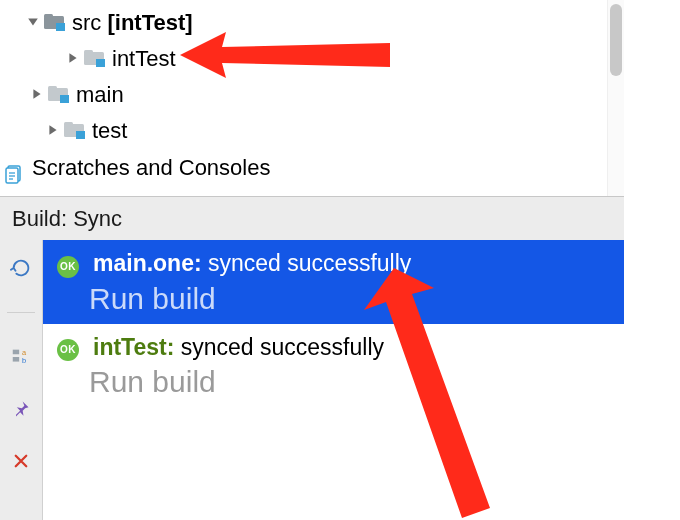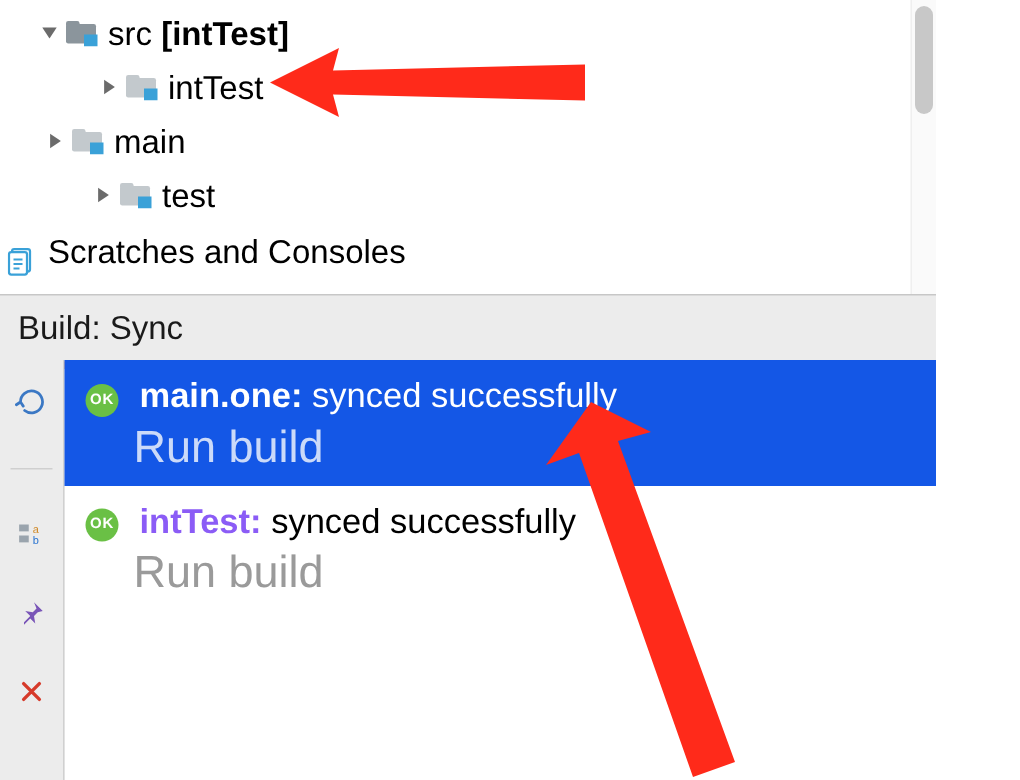--- a/index.html
+++ b/index.html
@@ -26,21 +26,21 @@
   .gutter .gbtn{width:24px;height:24px;display:flex;align-items:center;justify-content:center;}
   .gutter .sep{width:28px;height:1px;background:#cfcfcf;margin:4px 0;}
   .build-list{flex:1 1 auto;position:relative;}
   .build-item{display:flex;flex-direction:column;justify-content:center;padding:10px 14px 8px 14px;}
   .build-item.selected{background:#1457e6;}
   .line1{display:flex;align-items:flex-end;font-size:23px;line-height:1.2;}
   .ok-badge{width:22px;height:22px;border-radius:11px;background:#6ac045;display:flex;align-items:center;justify-content:center;margin-right:14px;flex:0 0 auto;}
   .ok-badge span{font-size:10px;font-weight:700;color:#fff;letter-spacing:0.5px;}
   .selected .title-strong{font-weight:700;color:#fff;}
   .selected .title-rest{color:#fff;}
-  .plain .title-strong{font-weight:700;color:#8b5cf6;}
+  .plain .title-strong{font-weight:700;color:#4d7c0f;}
   .plain .title-rest{color:#000;}
   .line2{font-size:30px;color:#9a9a9a;margin-left:32px;margin-top:4px;}
   .selected .line2{color:#cbdaf9;}
 
   
   .arrow{position:absolute;pointer-events:none;}
 </style>
 </head>
 <body>
 <div id="app">
@@ -90,21 +90,21 @@
     <span class="folder-icon">
       <svg width="22" height="18" viewBox="0 0 22 18">
         <rect x="0" y="3" width="20" height="13" rx="1.5" fill="#c3c9cd"></rect>
         <rect x="0" y="1" width="9" height="4" rx="1.5" fill="#c3c9cd"></rect>
         <rect x="12" y="10" width="9" height="8" fill="#3aa1d8"></rect>
       </svg>
     </span>
     <span class="tree-label">main</span>
   </div>
 
-  <div class="tree-row" style="padding-left:60px;">
+  <div class="tree-row" style="padding-left:44px;">
     <span class="chevron">
       <svg viewBox="0 0 10 10">
             <polygon points="2,1 8,5 2,9"></polygon>
           </svg>
     </span>
     <span class="folder-icon">
       <svg width="22" height="18" viewBox="0 0 22 18">
         <rect x="0" y="3" width="20" height="13" rx="1.5" fill="#c3c9cd"></rect>
         <rect x="0" y="1" width="9" height="4" rx="1.5" fill="#c3c9cd"></rect>
         <rect x="12" y="10" width="9" height="8" fill="#3aa1d8"></rect>

